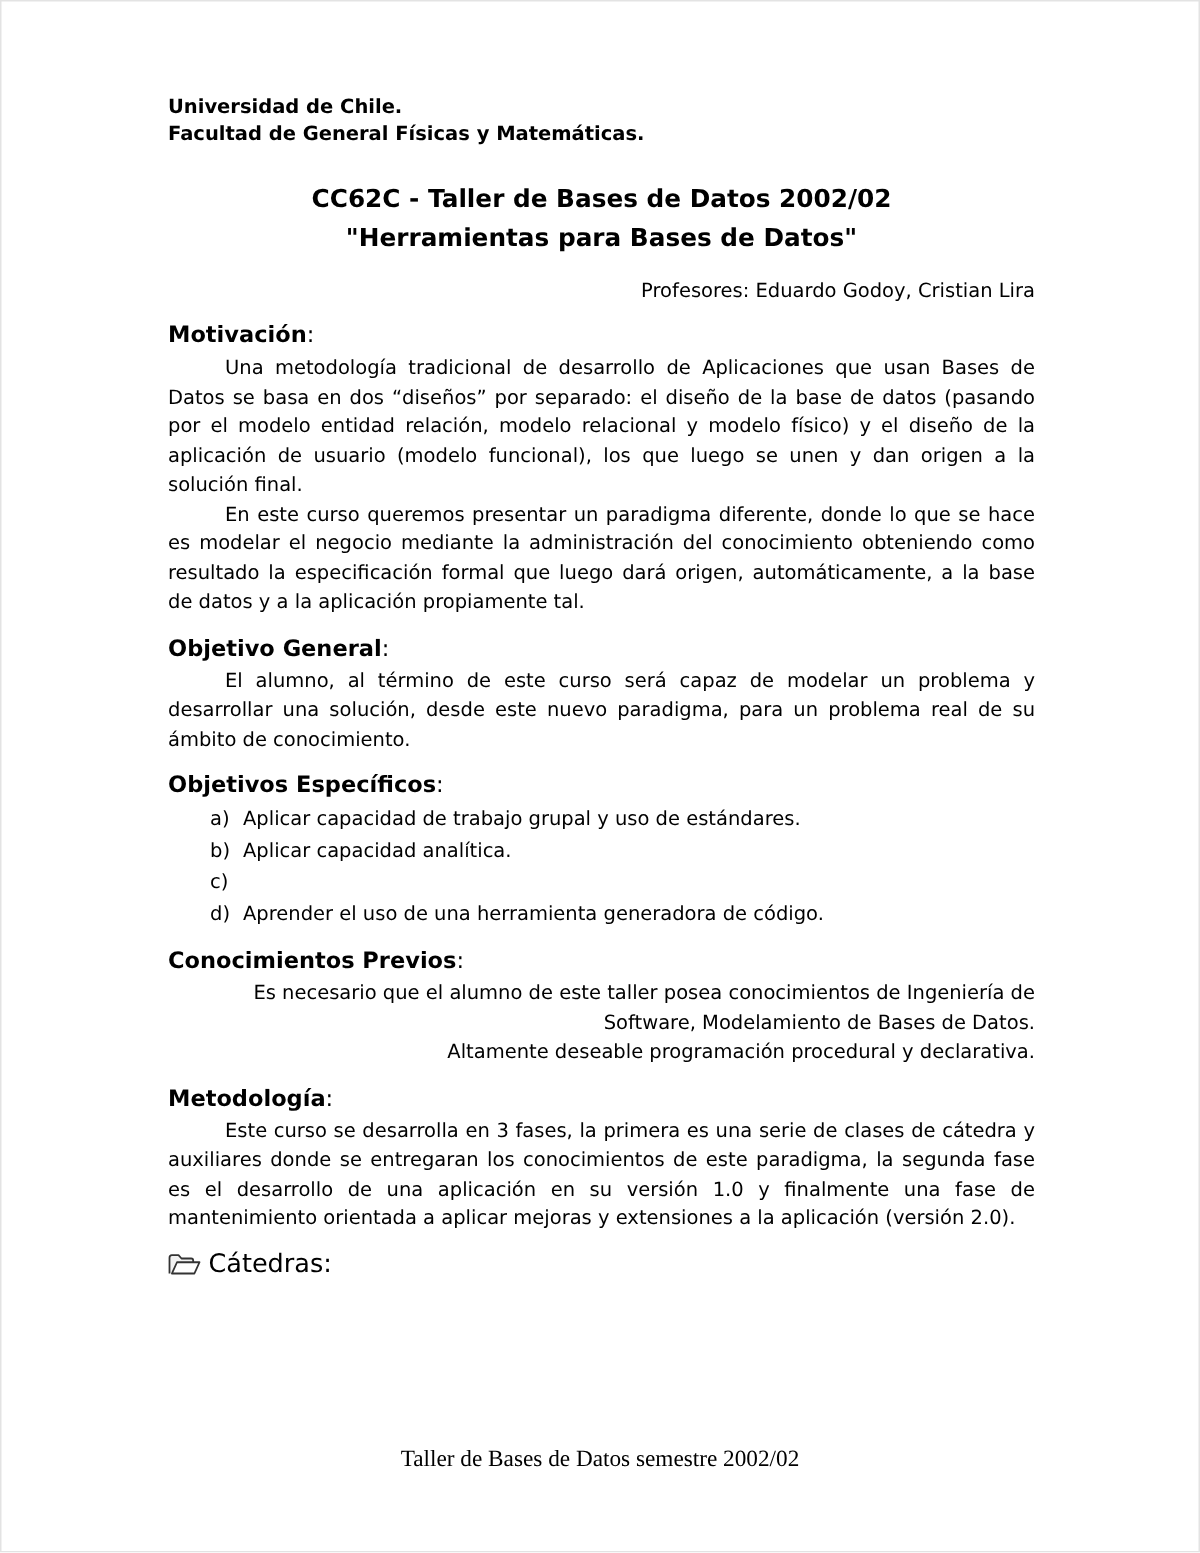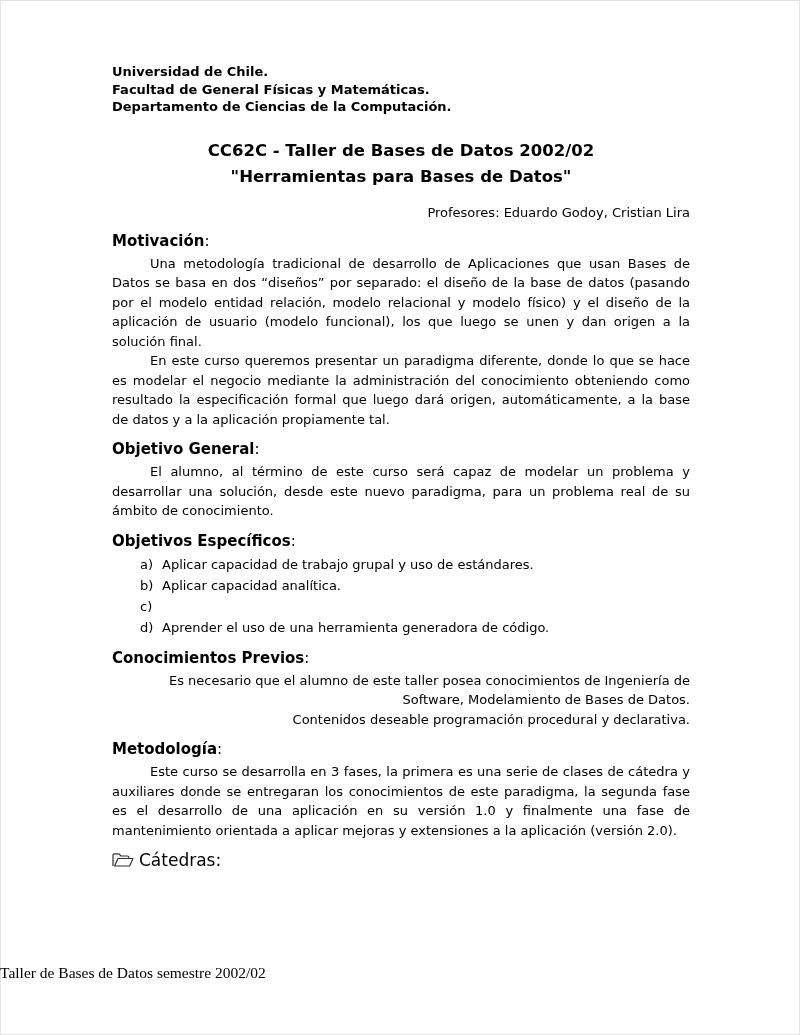--- a/index.html
+++ b/index.html
@@ -43,36 +43,35 @@
   .obj-list { margin-top:2px; font-size:13px; line-height:21px; }
   .obj-item { display:flex; padding-left:28px; }
   .obj-marker { flex:0 0 22px; width:22px; }
 
   .folder-row { margin-top:8px; display:flex; align-items:center; font-size:17px; line-height:18px; }
   .folder-row svg { margin-right:5px; }
 
   
   .doc-footer {
     position:absolute; left:0; top:964px; width:800px;
-    text-align:left;
+    text-align:center;
     font-family:"Liberation Serif", "DejaVu Serif", serif;
     font-size:15.5px;
   }
 </style>
 </head>
 <body>
 
 <div class="page">
   <div class="content">
 
     <div class="doc-header">
       <div class="inst-lines">
         <div>Universidad de Chile.</div>
         <div>Facultad de General Físicas y Matemáticas.</div>
-        <div>Departamento de Ciencias de la Computación.</div>
       </div>
     </div>
 
     <div class="doc-title">
       <div>CC62C - Taller de Bases de Datos 2002/02</div>
       <div>"Herramientas para Bases de Datos"</div>
     </div>
 
     <div class="professors">Profesores: Eduardo Godoy, Cristian Lira</div>
 
@@ -104,21 +103,21 @@
         <div class="obj-item">
           <span class="obj-marker">d)</span>
           <span>Aprender el uso de una herramienta generadora de código.</span>
         </div>
       </div>
     </div>
 
     <div class="section">
       <div class="section-heading"><span class="hd">Conocimientos Previos</span><span class="hd-colon">:</span></div>
       <p class="para no-justify">Es necesario que el alumno de este taller posea conocimientos de Ingeniería de Software, Modelamiento de Bases de Datos.</p>
-      <p class="para no-justify">Contenidos deseable programación procedural y declarativa.</p>
+      <p class="para no-justify">Altamente deseable programación procedural y declarativa.</p>
     </div>
 
     <div class="section">
       <div class="section-heading"><span class="hd">Metodología</span><span class="hd-colon">:</span></div>
       <p class="para">Este curso se desarrolla en 3 fases, la primera es una serie de clases de cátedra y auxiliares donde se entregaran los conocimientos de este paradigma, la segunda fase es el desarrollo de una aplicación en su versión 1.0 y finalmente una fase de mantenimiento orientada a aplicar mejoras y extensiones a la aplicación (versión 2.0).</p>
     </div>
 
     <div class="section">
       <div class="folder-row">
         <svg width="22" height="16" viewBox="0 0 22 16">

